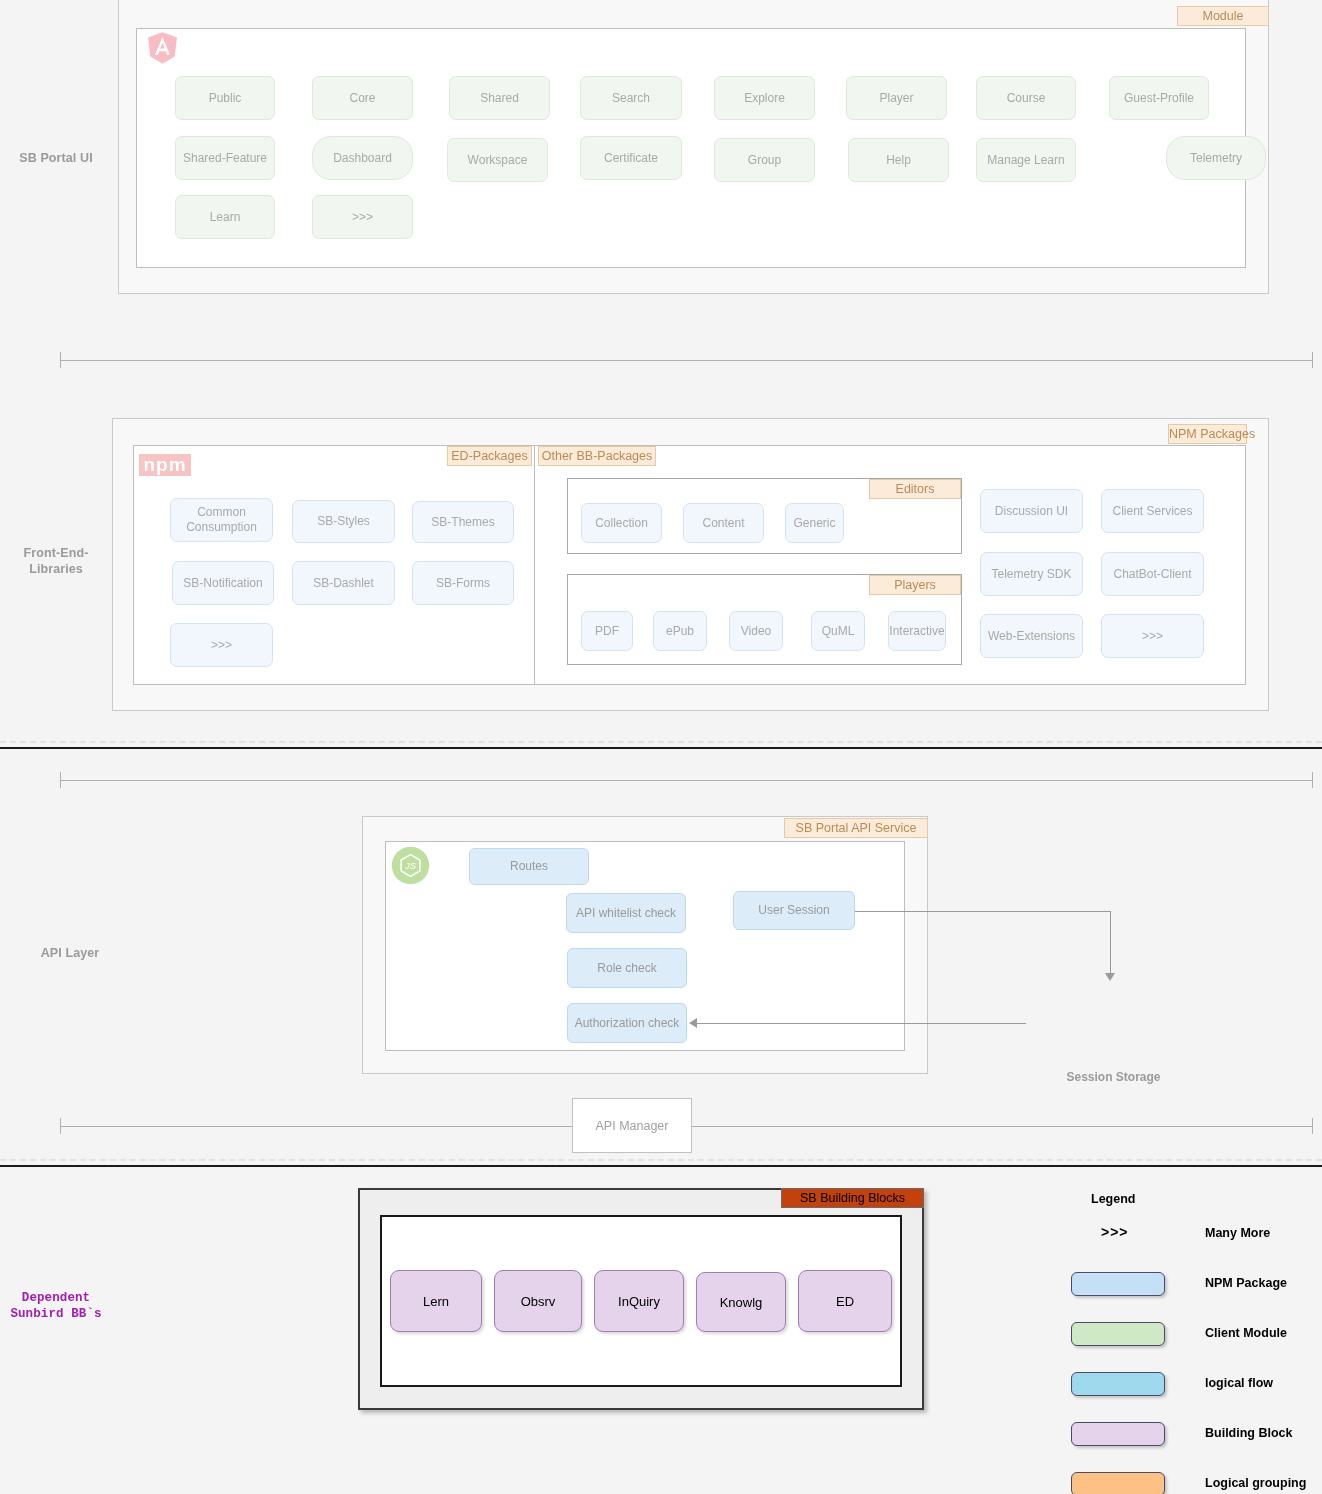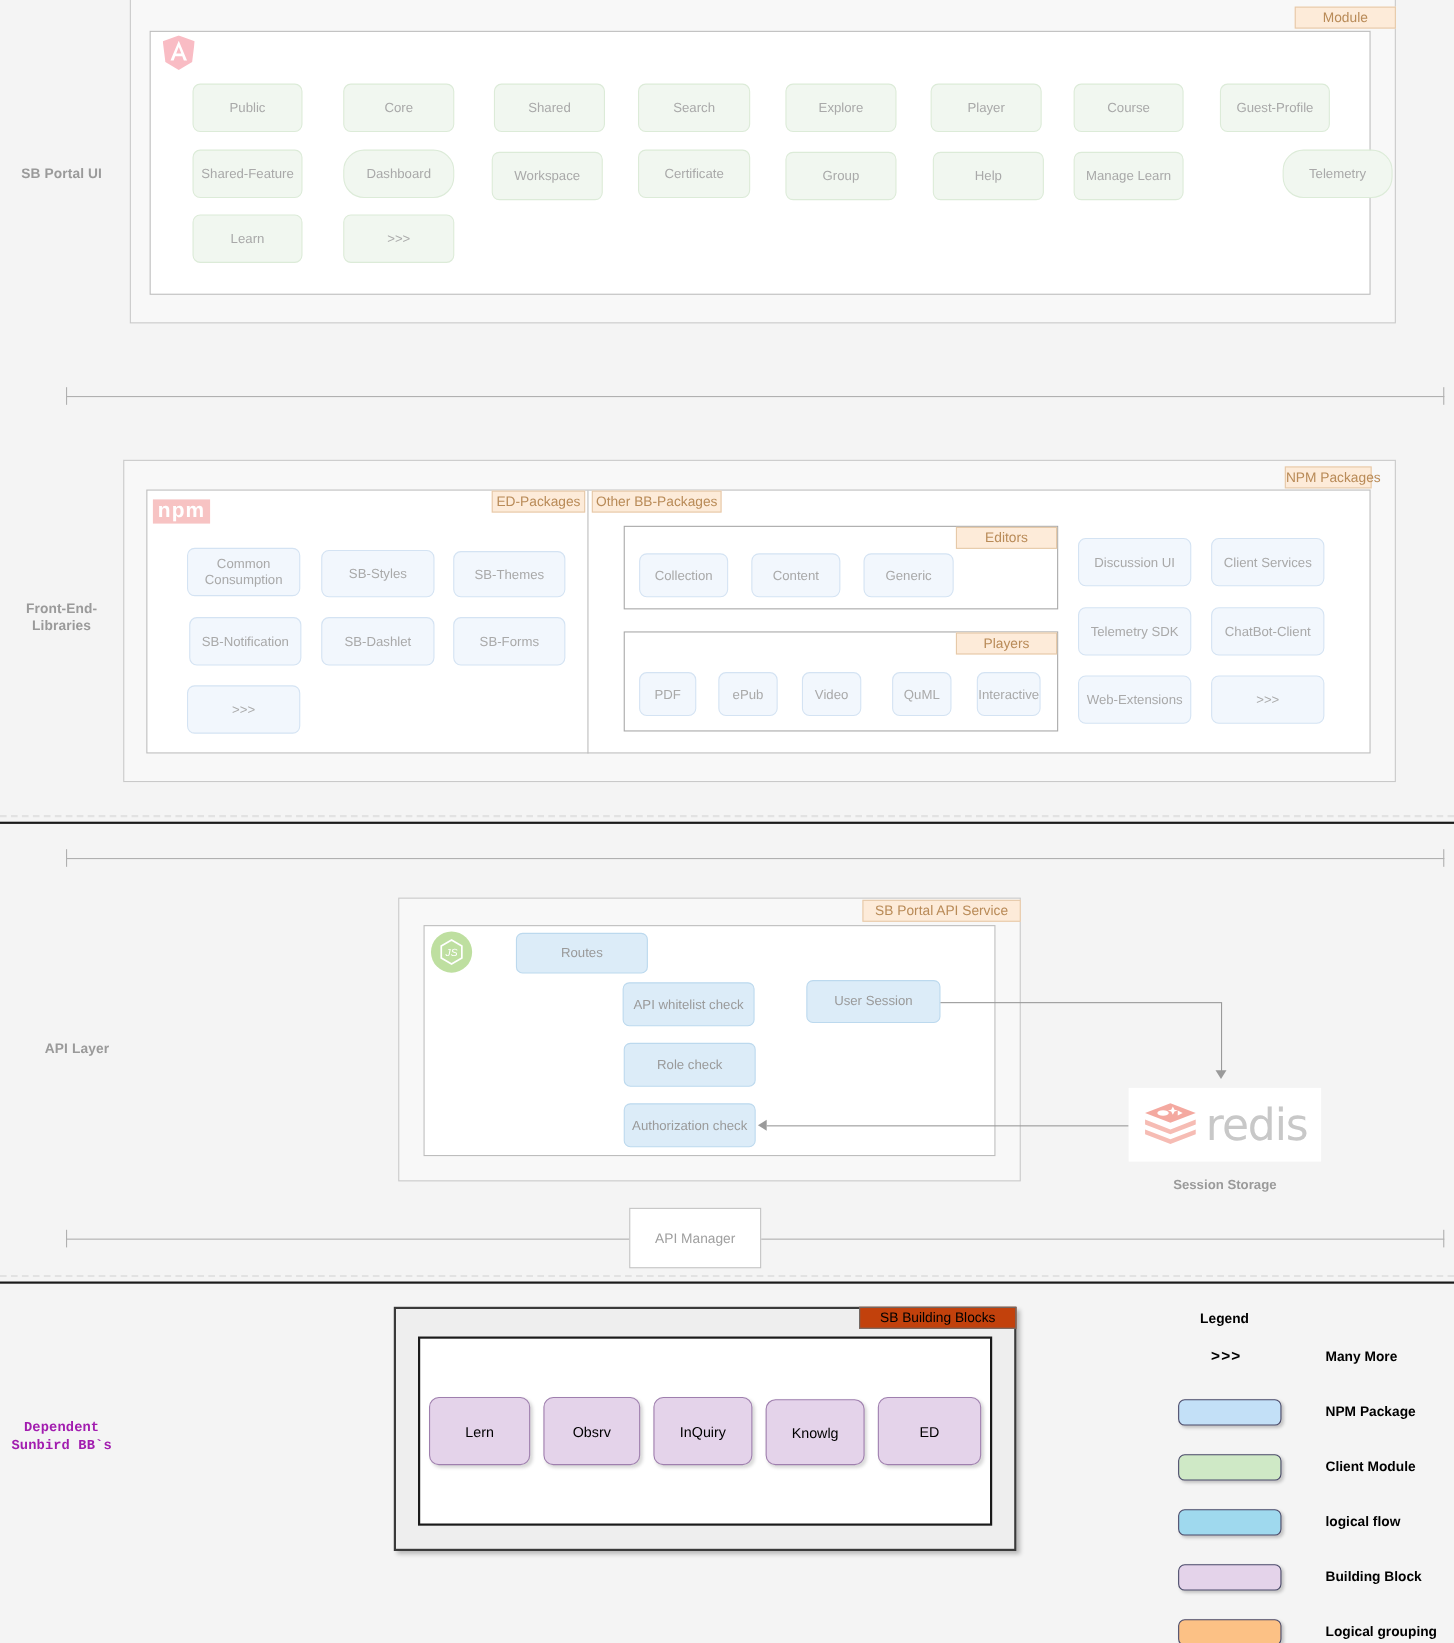--- a/index.html
+++ b/index.html
@@ -268,21 +268,21 @@
       <div class="abs node npm" style="left: 292px; top: 561px; width: 103px; height: 44px;">SB-Dashlet</div>
       <div class="abs node npm" style="left: 412px; top: 561px; width: 102px; height: 44px;">SB-Forms</div>
       <div class="abs node npm" style="left: 170px; top: 623px; width: 103px; height: 44px;">&gt;&gt;&gt;</div>
     </div>
 
   <div class="abs subframe" style="left:567px;top:478px;width:395px;height:76px;"></div>
   <div class="abs group-tag" style="left:869px;top:479px;width:92px;">Editors</div>
   <div id="editors-items">
       <div class="abs node npm" style="left: 581px; top: 503px; width: 81px; height: 40px;">Collection</div>
       <div class="abs node npm" style="left: 683px; top: 503px; width: 81px; height: 40px;">Content</div>
-      <div class="abs node npm" style="left: 785px; top: 503px; width: 82px; height: 40px;">Generic</div>
+      <div class="abs node npm" style="left: 785px; top: 503px; width: 59px; height: 40px;">Generic</div>
     </div>
 
   <div class="abs subframe" style="left:567px;top:574px;width:395px;height:91px;"></div>
   <div class="abs group-tag" style="left:869px;top:575px;width:92px;">Players</div>
   <div id="players-items">
       <div class="abs node npm" style="left: 581px; top: 611px; width: 52px; height: 40px;">PDF</div>
       <div class="abs node npm" style="left: 653px; top: 611px; width: 54px; height: 40px;">ePub</div>
       <div class="abs node npm" style="left: 729px; top: 611px; width: 54px; height: 40px;">Video</div>
       <div class="abs node npm" style="left: 811px; top: 611px; width: 54px; height: 40px;">QuML</div>
       <div class="abs node npm" style="left: 888px; top: 611px; width: 58px; height: 40px;">Interactive</div>
@@ -324,31 +324,20 @@
       <div class="abs node flow" style="left: 567px; top: 1003px; width: 120px; height: 40px;">Authorization check</div>
     </div>
 
   <div class="abs conn conn-h" style="left:855px;top:911px;width:255px;"></div>
   <div class="abs conn conn-v" style="left:1110px;top:911px;height:63px;"></div>
   <div class="abs arrow-down" style="left:1105px;top:973px;"></div>
 
   <div class="abs conn conn-h" style="left:697px;top:1023px;width:329px;"></div>
   <div class="abs arrow-left" style="left:689px;top:1018px;"></div>
 
-  <div class="abs redis-box" style="left:1026px;top:989px;width:175px;height:67px;">
-    <svg viewBox="0 0 70 70" width="52" height="52" aria-hidden="true" style="margin-right:6px;">
-      <path d="M35 8 L66 20 L35 32 L4 20 Z" fill="#f4a9a0"></path>
-      <path d="M4 28 L35 40 L66 28 L66 34 L35 46 L4 34 Z" fill="#f6bcb4"></path>
-      <path d="M4 40 L35 52 L66 40 L66 46 L35 58 L4 46 Z" fill="#f6bcb4"></path>
-      <ellipse cx="26" cy="20" rx="7" ry="3.4" fill="#ffffff"></ellipse>
-      <polygon points="44,17 50,20 44,23" fill="#ffffff"></polygon>
-      <polygon points="38,12 40,16 44,17 40,18 38,22 36,18 32,17 36,16" fill="#ffffff"></polygon>
-    </svg>
-    <span class="redis-word">redis</span>
-  </div>
   <div class="abs session-caption" style="left:1026px;top:1070px;width:175px;">Session Storage</div>
 
   <div class="abs rail-cap" style="left:60px;top:1118px;height:16px;"></div>
   <div class="abs rail-line" style="left:60px;top:1126px;width:1253px;"></div>
   <div class="abs rail-cap" style="left:1312px;top:1118px;height:16px;"></div>
 
   <div class="abs api-manager" style="left:572px;top:1098px;width:120px;height:55px;">API Manager</div>
 
   <div class="abs dash-divider" style="left:0;top:1159px;width:1322px;"></div>
   <div class="abs hard-divider" style="left:0;top:1165px;width:1322px;"></div>

